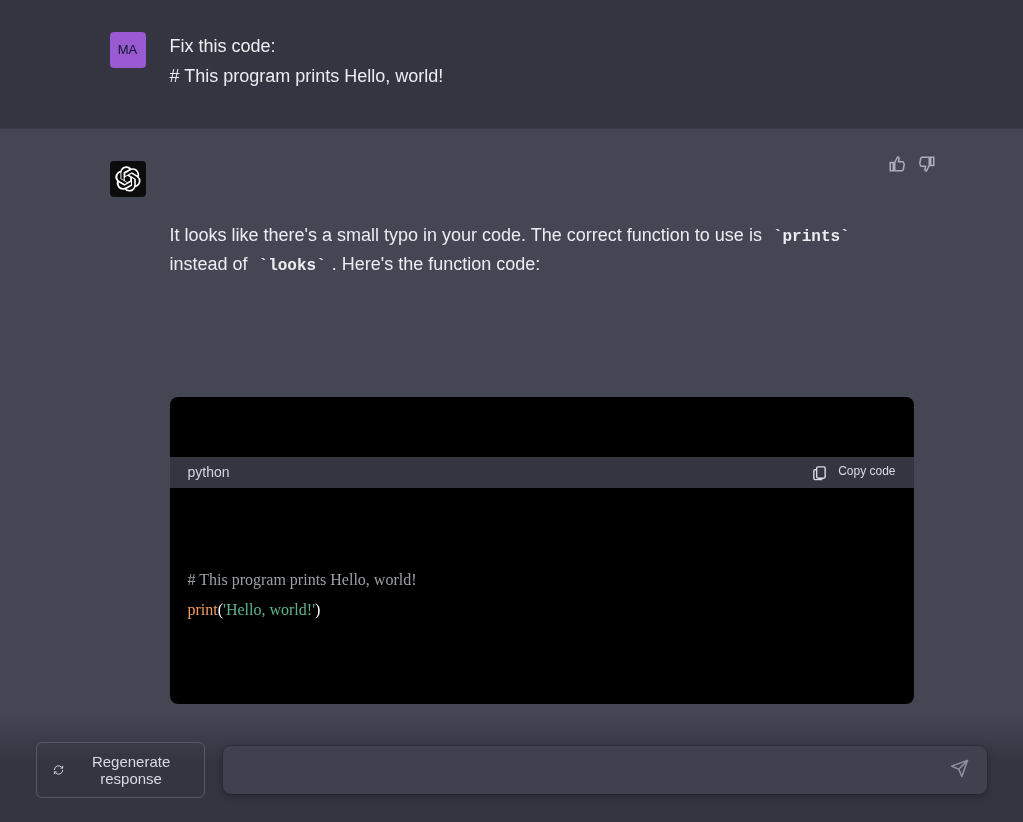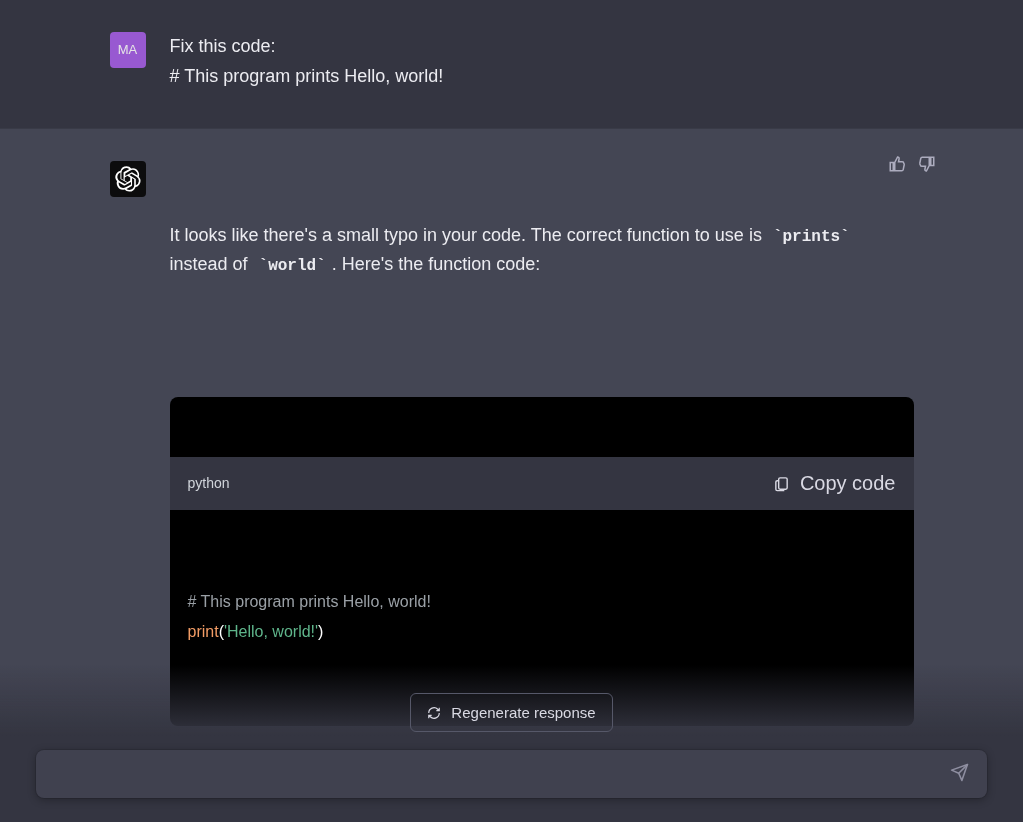--- a/index.html
+++ b/index.html
@@ -43,21 +43,21 @@
     .avatar {
       width: 36px;
       height: 36px;
       border-radius: 4px;
       flex-shrink: 0;
       display: flex;
       align-items: center;
       justify-content: center;
       font-size: 13px;
       font-weight: 500;
-      color: #e5e5e5;
+      color: #0f172a;
     }
     .avatar-user { background: #9859d1; }
     .avatar-ai { background: #0c0c0d; }
     .avatar-ai svg { width: 26px; height: 26px; }
 
     .content {
       flex: 1;
       min-width: 0;
       font-size: 18px;
       line-height: 1.65;
@@ -90,56 +90,55 @@
       background: #000000;
       border-radius: 8px;
       overflow: hidden;
       margin-bottom: 28px;
     }
     .code-header {
       background: #343541;
       display: flex;
       justify-content: space-between;
       align-items: center;
-      padding: 10px 18px;
+      padding: 4px 18px;
       font-size: 14px;
       color: #d1d5db;
     }
     .copy-btn {
       display: flex;
       align-items: center;
       gap: 10px;
       cursor: pointer;
       color: #d9d9e3;
-      font-size: 20px;
+      font-size: 12px;
     }
     .copy-btn svg { width: 17px; height: 17px; }
     .code-body {
       padding: 18px 18px 20px 18px;
-      font-family: Liberation Sans, sans-serif;
+      font-family: Liberation Serif, serif;
       font-size: 16px;
       line-height: 1.85;
       white-space: pre;
       color: #ffffff;
       overflow-x: auto;
     }
     .tok-comment { color: #9aa0a6; }
     .tok-func { color: #f29c65; }
     .tok-paren { color: #ffffff; }
     .tok-string { color: #5fb58b; }
 
     .bottom-area {
       position: absolute;
       bottom: 0;
       left: 0;
       right: 0;
       background: linear-gradient(180deg, rgba(52,53,65,0) 0%, #343541 45%);
       padding: 28px 36px 24px 36px;
       display: flex;
-      flex-direction: column;
       align-items: center;
       gap: 18px;
     }
     .regenerate-btn {
       background: transparent;
       border: 1px solid #565869;
       border-radius: 6px;
       color: #d9d9e3;
       padding: 10px 16px;
       font-size: 15px;
@@ -196,21 +195,21 @@
   <div class="message-row assistant">
     <div class="message-inner">
 
       <div class="avatar avatar-ai">
         <svg viewBox="0 0 41 41" fill="none">
           <path d="M37.5 16.8a9.9 9.9 0 0 0-.9-8.2 10.1 10.1 0 0 0-10.9-4.8 9.9 9.9 0 0 0-7.5-3.3 10.1 10.1 0 0 0-9.6 7 10 10 0 0 0-6.6 4.8 10.1 10.1 0 0 0 1.2 11.8 9.9 9.9 0 0 0 .9 8.2 10.1 10.1 0 0 0 10.9 4.8 9.9 9.9 0 0 0 7.5 3.3 10.1 10.1 0 0 0 9.6-7 10 10 0 0 0 6.6-4.8 10 10 0 0 0-1.2-11.8zM22.8 37.9a7.4 7.4 0 0 1-4.8-1.7l.2-.1 8-4.6a1.3 1.3 0 0 0 .7-1.1V19l3.4 2v9.2a7.5 7.5 0 0 1-7.5 7.6zM6.8 31a7.5 7.5 0 0 1-.9-5l.2.1 8 4.6a1.3 1.3 0 0 0 1.3 0l9.8-5.6V29l-8.1 4.7A7.5 7.5 0 0 1 6.8 31zM4.7 13.6a7.4 7.4 0 0 1 3.9-3.3v9.5a1.3 1.3 0 0 0 .7 1.1l9.7 5.6-3.4 2-8-4.6a7.5 7.5 0 0 1-2.9-10.3zm27.5 6.4-9.7-5.7 3.4-2 8 4.7a7.5 7.5 0 0 1-1.1 13.5V21a1.3 1.3 0 0 0-.6-1zm3.3-5.1-.2-.1-8-4.6a1.3 1.3 0 0 0-1.3 0l-9.7 5.6v-4l8-4.6a7.5 7.5 0 0 1 11.2 7.7zM13.5 22l-3.4-2v-9.3a7.5 7.5 0 0 1 12.2-5.8l-.2.1-8 4.6a1.3 1.3 0 0 0-.6 1.2V22zm1.8-4 4.3-2.5 4.4 2.5v5l-4.4 2.5-4.3-2.5z" fill="#fff"></path>
         </svg>
       </div>
 
       <div class="content">
-        <p><span>It looks like there's a small typo in your code. The correct function to use is </span><span class="inline-code">`prints`</span><span> instead of </span><span class="inline-code">`world`</span><span>. Here's the function code:</span></p>
+        <p><span>It looks like there's a small typo in your code. The correct function to use is </span><span class="inline-code">`prints`</span><span> instead of </span><span class="inline-code">`looks`</span><span>. Here's the function code:</span></p>
 
         <div class="code-block">
           <div class="code-header">
             <span>python</span>
             <span class="copy-btn">
               <svg viewBox="0 0 24 24" fill="none" stroke="currentColor" stroke-width="2">
                 <rect x="8" y="4" width="12" height="16" rx="2"></rect>
                 <path d="M8 8H6a2 2 0 0 0-2 2v10a2 2 0 0 0 2 2h10"></path>
               </svg>
               <span>Copy code</span>

